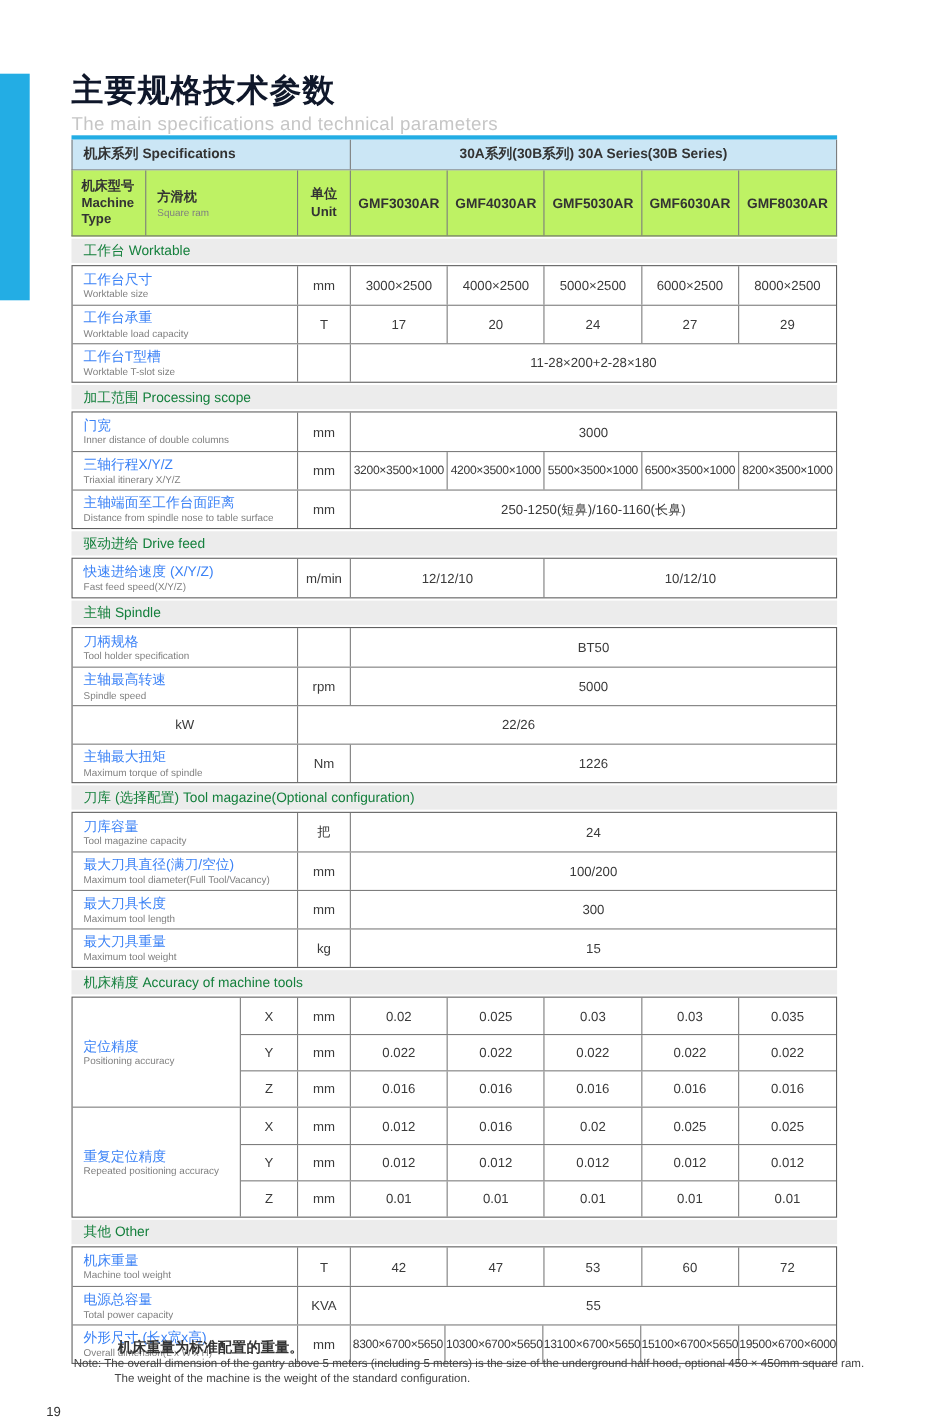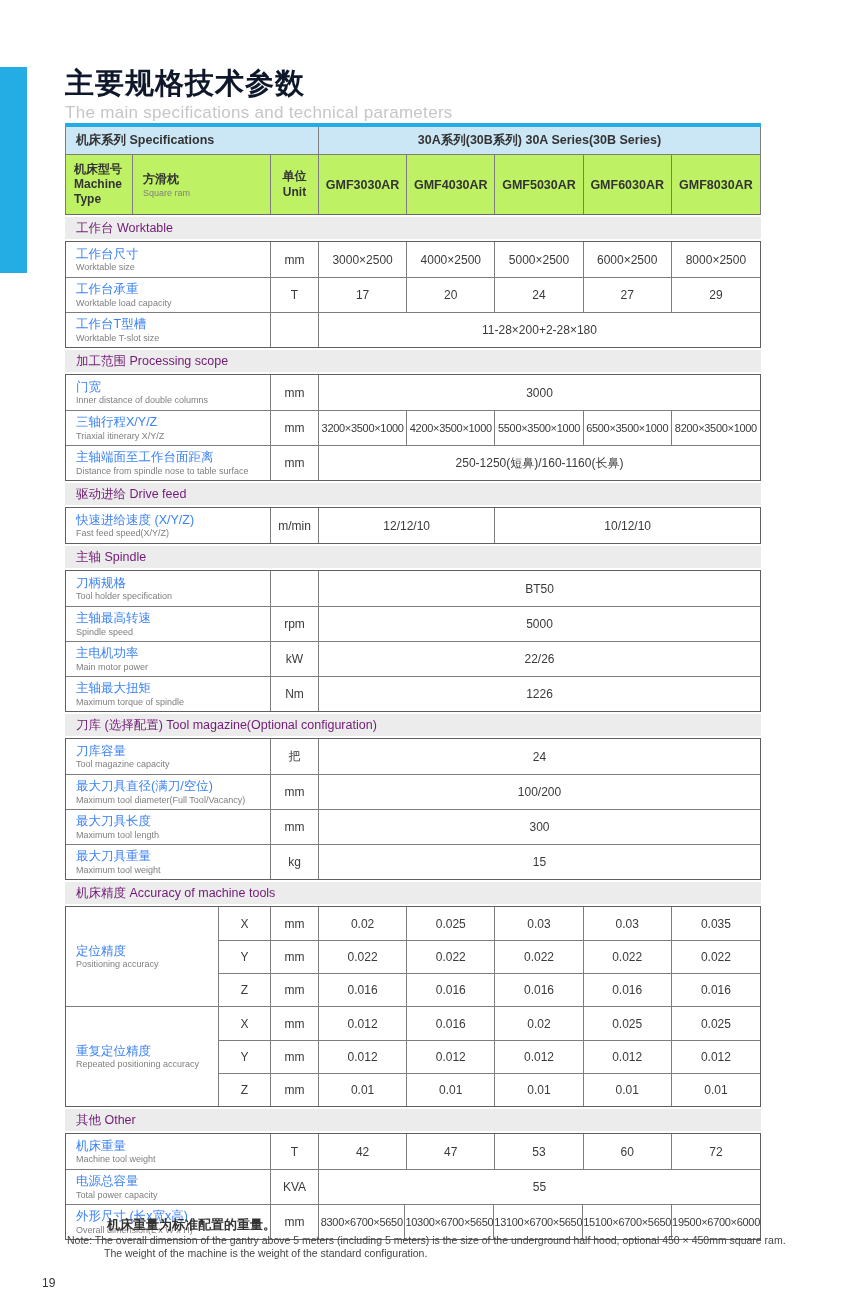--- a/index.html
+++ b/index.html
@@ -25,21 +25,21 @@
   .hrow2 > div { border-right:1px solid #7d7d7d; display:flex; flex-direction:column; justify-content:center; }
   .hrow2 > div:last-child { border-right:none; }
   .hrow2 .type-cell { padding-left:8px; font-weight:bold; font-size:12px; line-height:1.25; }
   .hrow2 .ram-cell { padding-left:10px; }
   .hrow2 .ram-zh { font-weight:bold; font-size:12px; }
   .hrow2 .ram-en { font-size:9px; color:#7f7f7f; }
   .hrow2 .unit-cell { align-items:center; font-weight:bold; font-size:12px; line-height:1.3; }
   .hrow2 .model-cell { align-items:center; font-weight:bold; font-size:12.5px; }
 
   
-  .section-band { height:22px; margin:2px 0; background:#ececec; display:flex; align-items:center; padding-left:11px; font-size:12.5px; color:#701a75; }
+  .section-band { height:22px; margin:2px 0; background:#ececec; display:flex; align-items:center; padding-left:11px; font-size:12.5px; color:#15803d; }
 
   
   .block { border:1px solid #606060; }
   .row { display:grid; grid-template-columns:205px 48px repeat(5,1fr); height:35px; border-top:1px solid #7d7d7d; }
   .row:first-child { border-top:none; }
   .row > div { border-right:1px solid #7d7d7d; }
   .row > div:last-child { border-right:none; }
   .label-cell { display:flex; flex-direction:column; justify-content:center; padding-left:10px; }
   .label-zh { font-size:12.5px; color:#3b82f6; line-height:1.15; }
   .label-en { font-size:9px; color:#7f7f7f; line-height:1.15; margin-top:1px; }
@@ -202,24 +202,20 @@
       </div>
       <div class="row">
         <div class="label-cell">
           <span class="label-zh">主轴最高转速</span>
           <span class="label-en">Spindle speed</span>
         </div>
         <div class="unit-cell2">rpm</div>
         <div class="val-cell span5">5000</div>
       </div>
       <div class="row">
-        <div class="label-cell">
-          <span class="label-zh">主电机功率</span>
-          <span class="label-en">Main motor power</span>
-        </div>
         <div class="unit-cell2">kW</div>
         <div class="val-cell span5">22/26</div>
       </div>
       <div class="row">
         <div class="label-cell">
           <span class="label-zh">主轴最大扭矩</span>
           <span class="label-en">Maximum torque of spindle</span>
         </div>
         <div class="unit-cell2">Nm</div>
         <div class="val-cell span5">1226</div>

